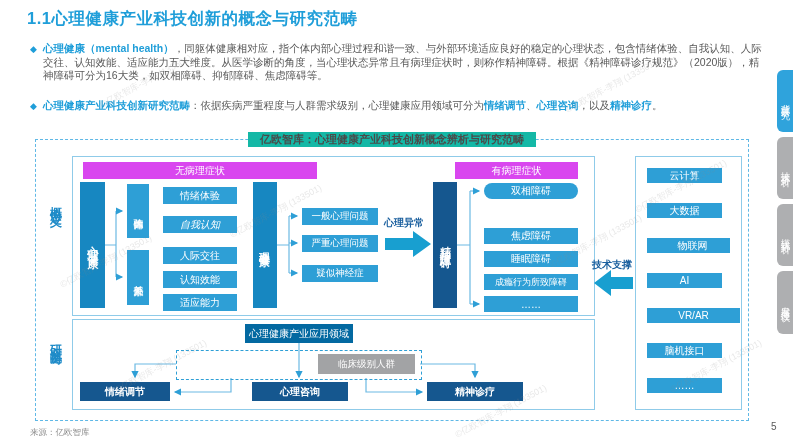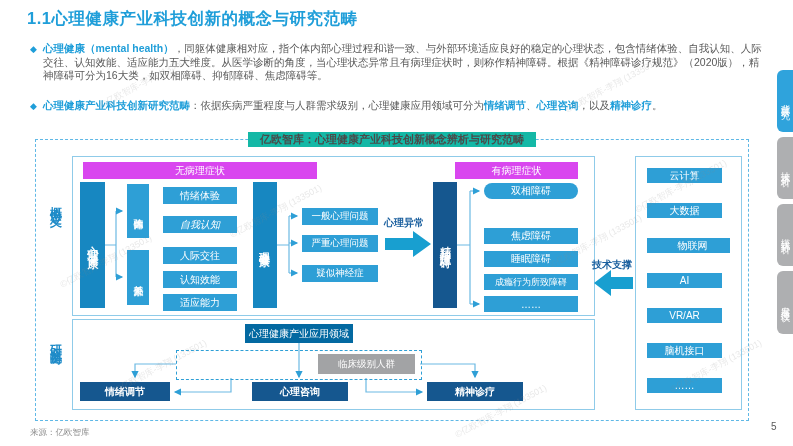--- a/index.html
+++ b/index.html
@@ -134,21 +134,21 @@
   <div class="node bright" style="left:484px;top:228px;width:94px;height:16px;">焦虑障碍</div>
   <div class="node bright" style="left:484px;top:274px;width:94px;height:16px;font-size:9px;">成瘾行为所致障碍</div>
   <div class="node bright" style="left:484px;top:251px;width:94px;height:16px;">睡眠障碍</div>
   <div class="node bright" style="left:484px;top:296px;width:94px;height:16px;">……</div>
 
   <div class="arrow-label" style="left:592px;top:258px;">技术支撑</div>
   <div class="node bright" style="left:647px;top:168px;width:75px;height:15px;">云计算</div>
   <div class="node bright" style="left:647px;top:203px;width:75px;height:15px;">大数据</div>
   <div class="node bright" style="left:647px;top:238px;width:75px;height:15px;padding-left:8px;">物联网</div>
   <div class="node bright" style="left:647px;top:273px;width:75px;height:15px;">AI</div>
-  <div class="node bright" style="left:647px;top:308px;width:75px;height:15px;">VR/AR</div>
+  <div class="node bright" style="left:647px;top:308px;width:93px;height:15px;">VR/AR</div>
   <div class="node bright" style="left:647px;top:343px;width:75px;height:15px;">脑机接口</div>
   <div class="node bright" style="left:647px;top:378px;width:75px;height:15px;">……</div>
 
   <div class="node appdomain" style="left:245px;top:324px;width:108px;height:19px;">心理健康产业应用领域</div>
   <div class="dashed-rect"></div>
   <div class="node graybox" style="left:318px;top:354px;width:97px;height:20px;">临床级别人群</div>
   <div class="node dark" style="left:80px;top:382px;width:90px;height:19px;">情绪调节</div>
   <div class="node dark" style="left:252px;top:382px;width:96px;height:19px;">心理咨询</div>
   <div class="node dark" style="left:427px;top:382px;width:96px;height:19px;">精神诊疗</div>
 

